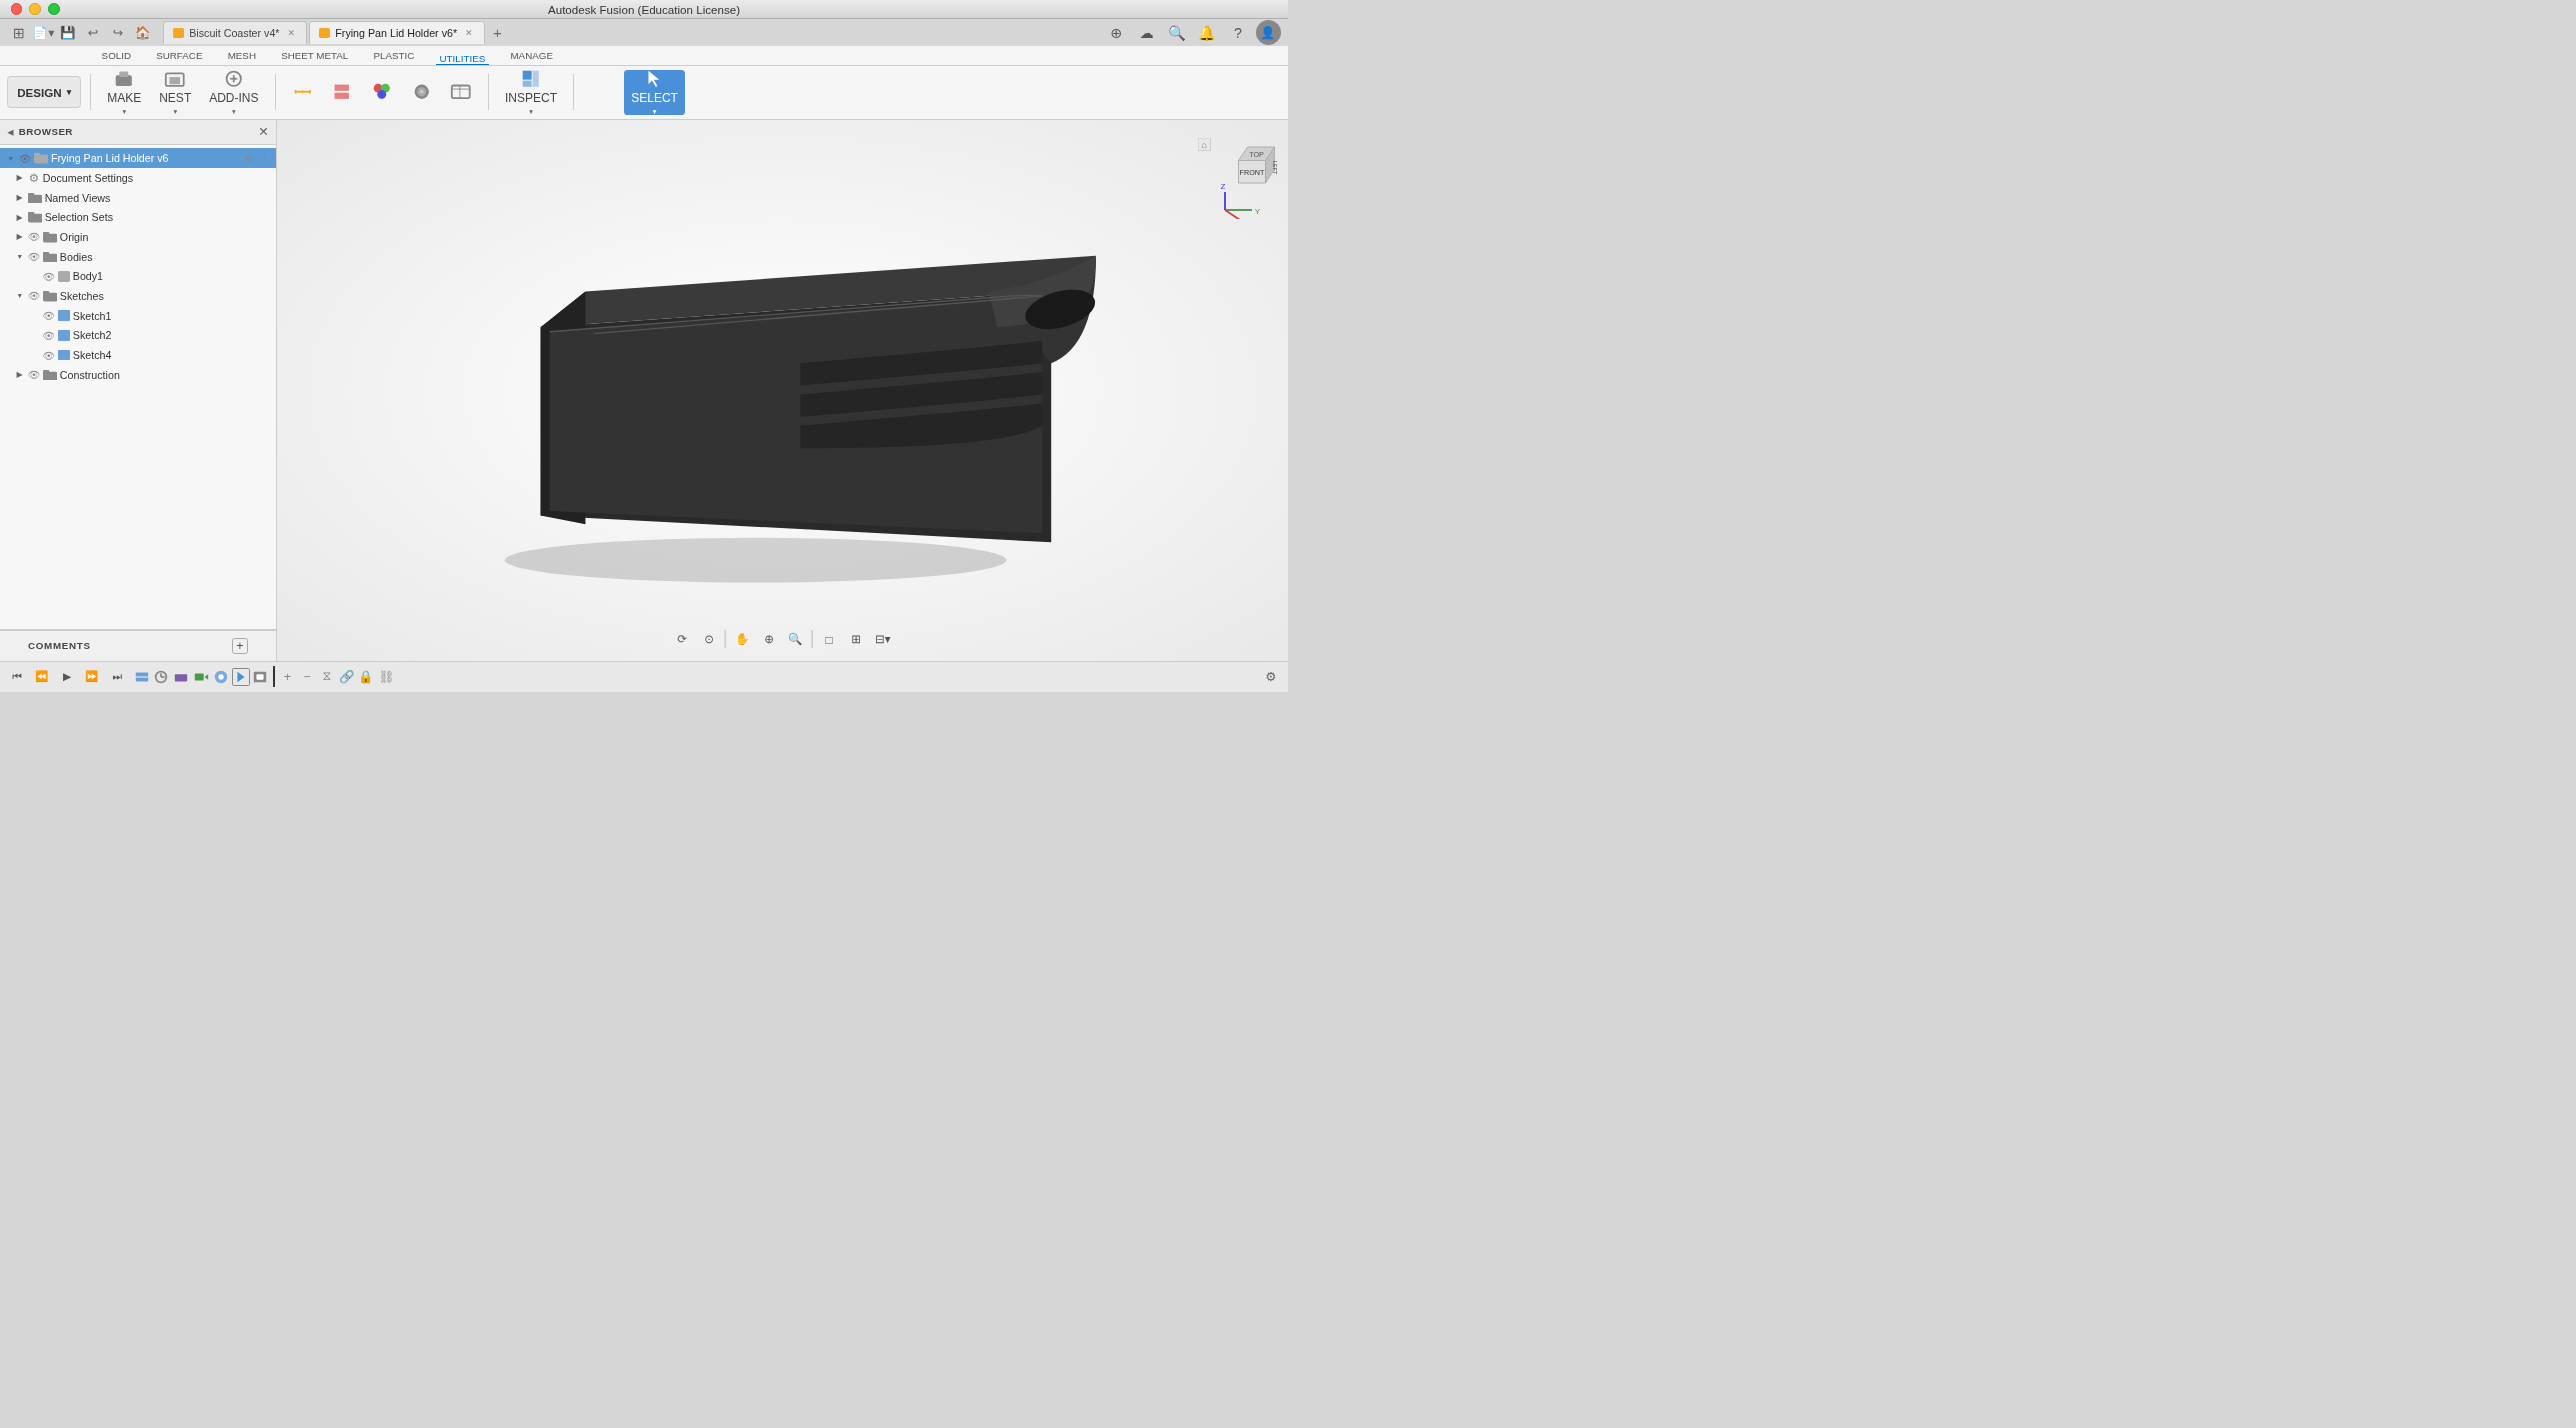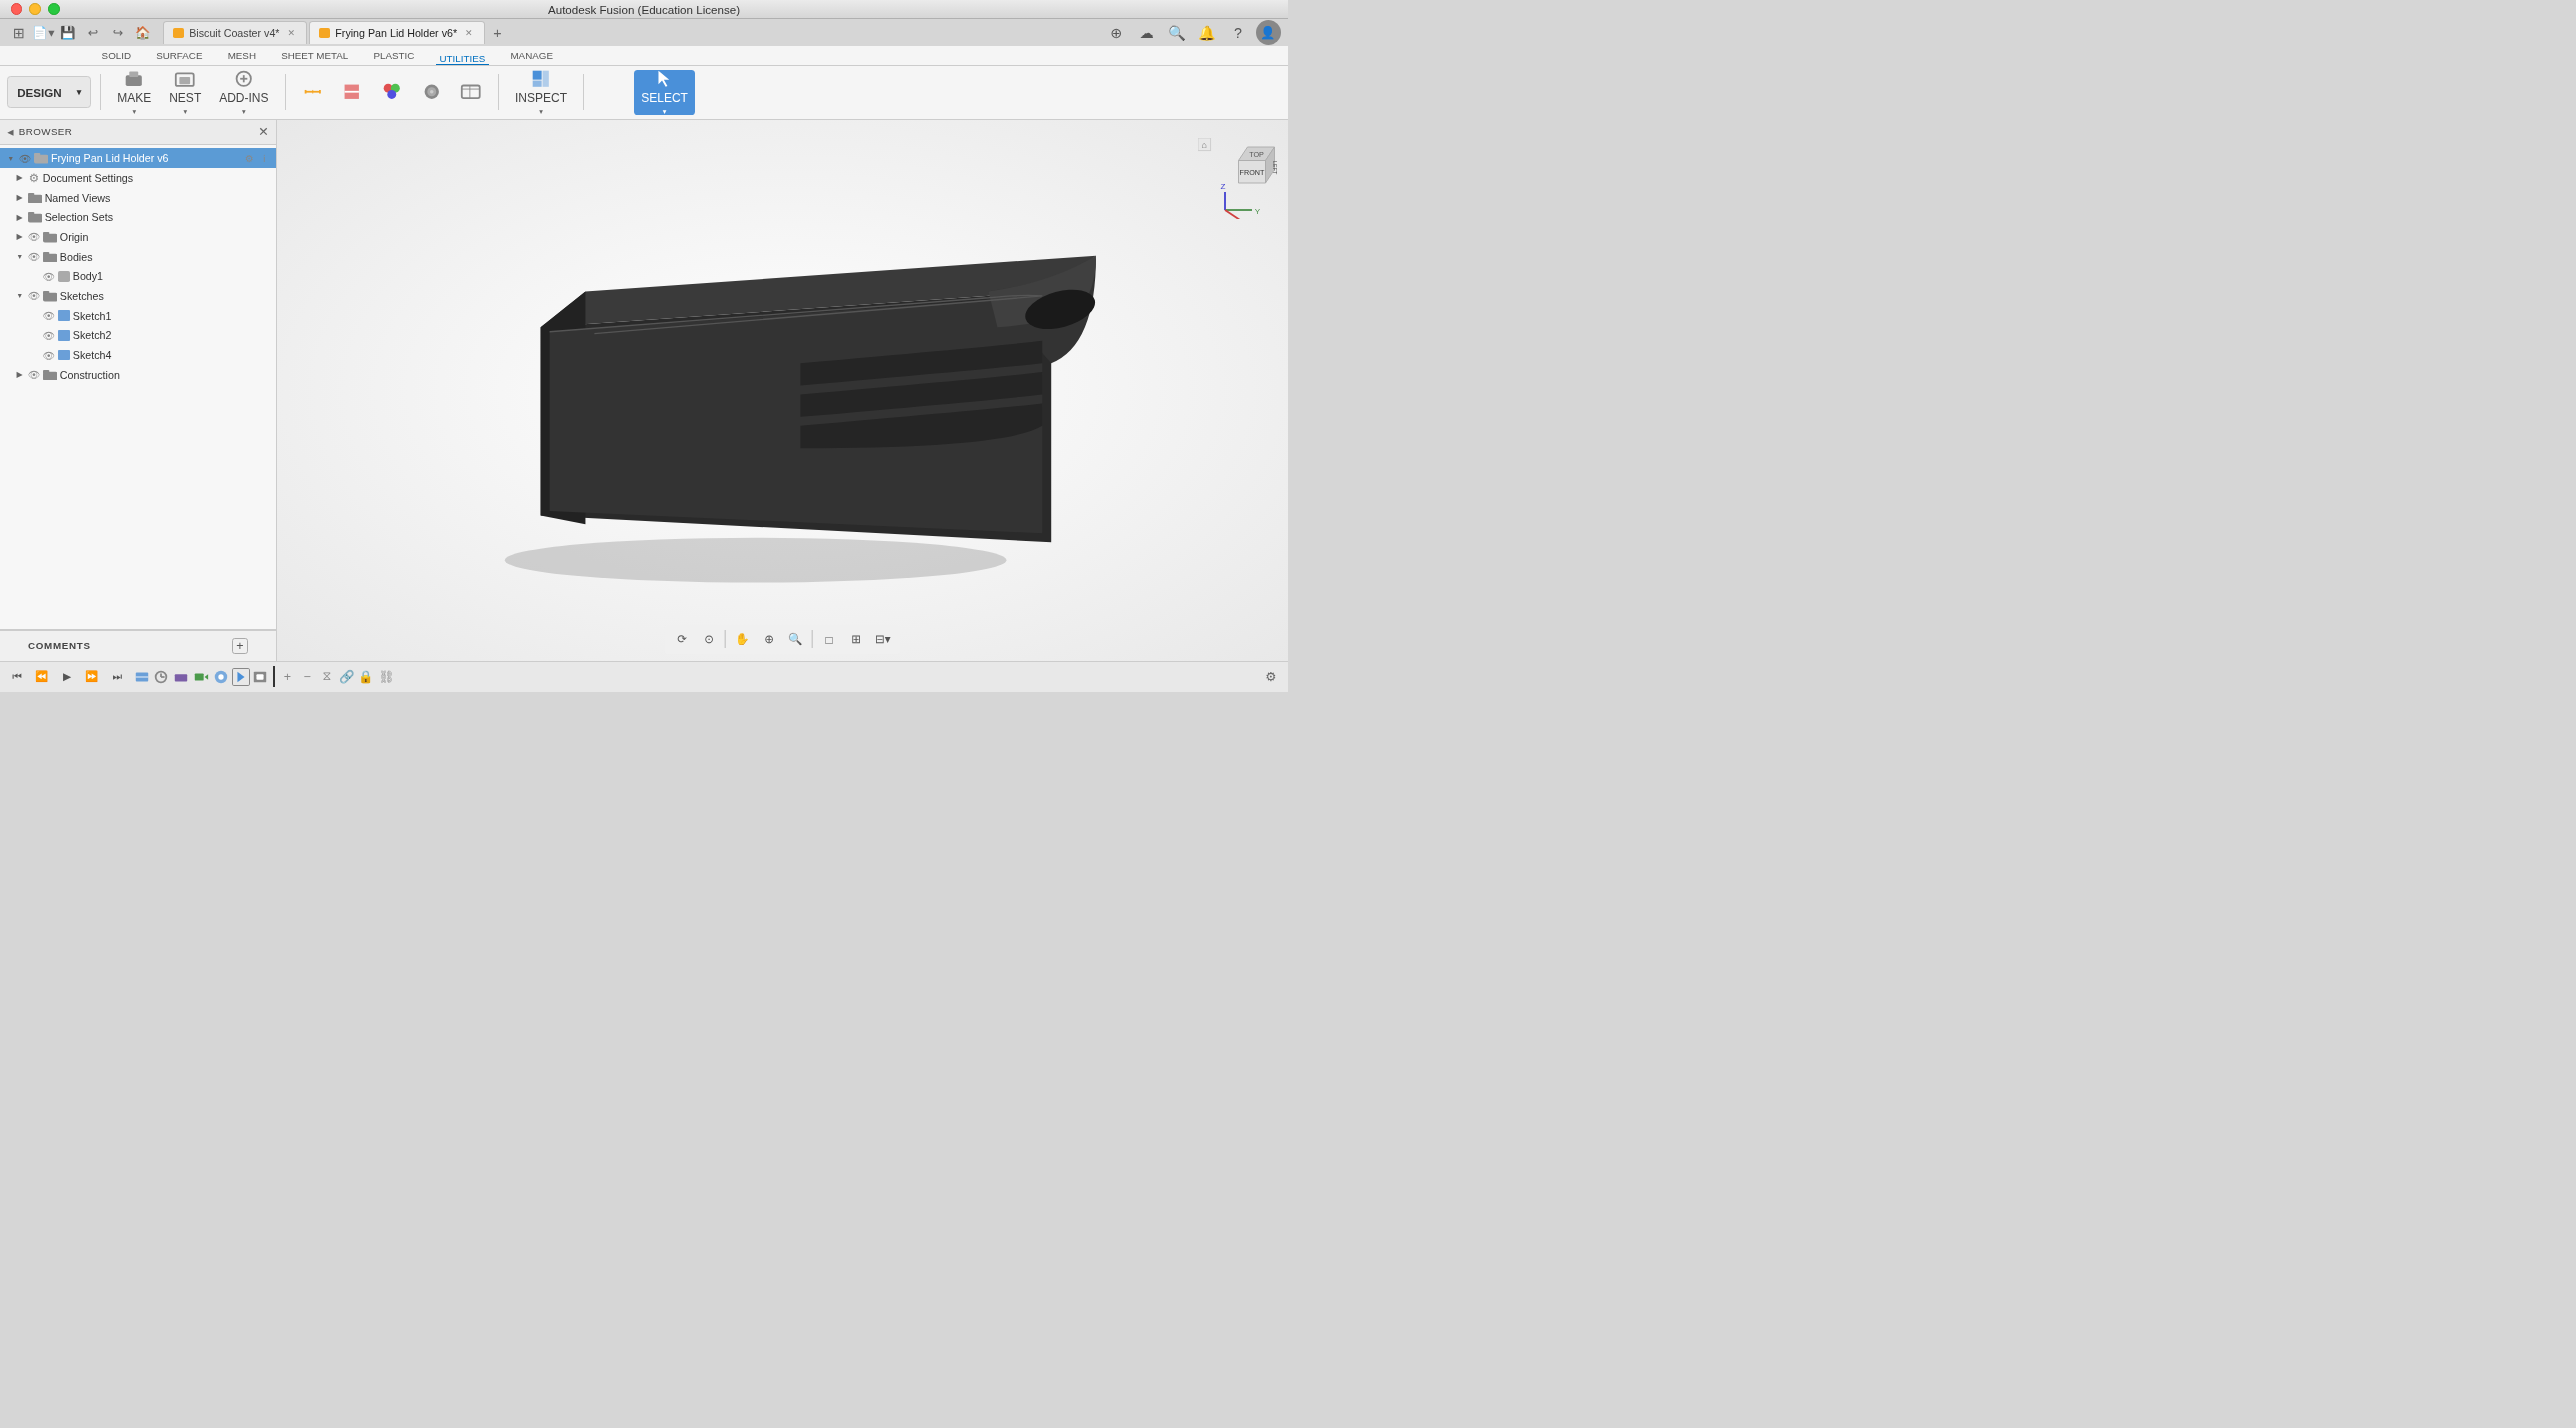--- a/index.html
+++ b/index.html
@@ -99,21 +99,21 @@
     }
     .toolbar-divider {
       width: 0.9px;
       height: 36px;
       background: #ccc;
       margin: 0 5.4px;
     }
     .design-btn {
       display: flex;
       align-items: center;
-      gap: 15px;
+      gap: 5px;
       padding: 3.6px 9px;
       background: #e8e8e8;
       border: 0.9px solid #ccc;
       border-radius: 3.6px;
       cursor: pointer;
       font-size: 11.6px;
       font-weight: 600;
       color: #333;
       height: 32px;
     }
@@ -185,21 +185,21 @@
       border-bottom: 0.9px solid #ccc;
       height: 25px;
     }
     .browser-header-left {
       display: flex;
       align-items: center;
       gap: 5.4px;
     }
     .browser-title {
       font-size: 9.8px;
-      font-weight: 400;
+      font-weight: 700;
       color: #444;
       letter-spacing: 0.4px;
     }
     .browser-collapse {
       font-size: 12.5px;
       color: #666;
       cursor: pointer;
     }
     .browser-close {
       font-size: 12.5px;

